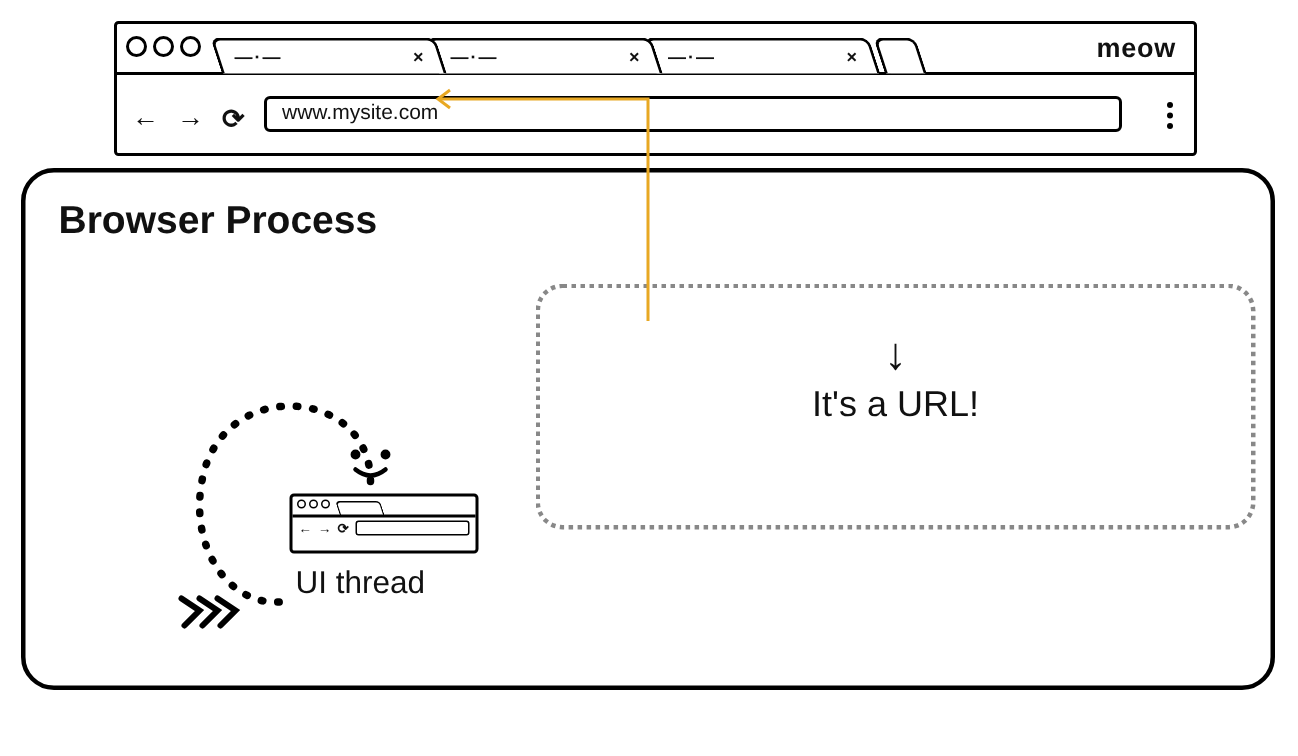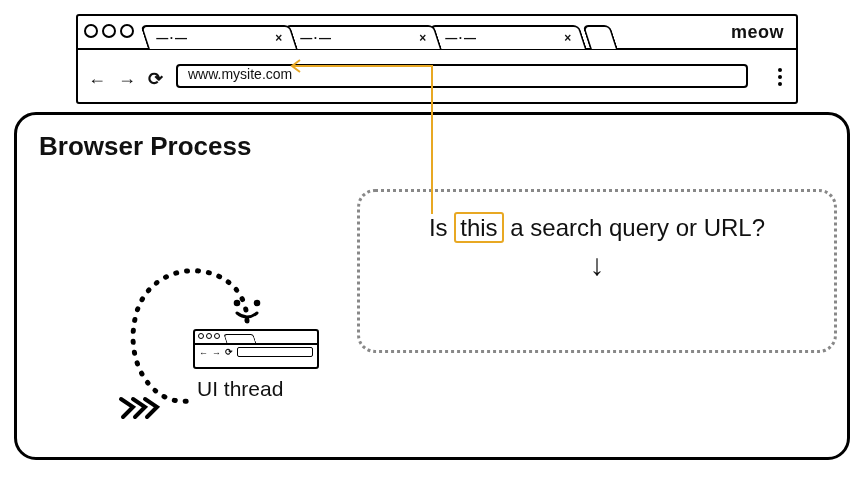--- a/index.html
+++ b/index.html
@@ -310,24 +310,22 @@
         <span>←</span>
         <span>→</span>
         <span>⟳</span>
         <div class="mb-addr"></div>
       </div>
     </div>
     <div class="thread-label">UI thread</div>
   </div>
 
   <div class="thought">
-    <div class="q">
-      <span>Is </span><span class="hl">this</span><span> a search query or URL?</span>
-    </div>
     <div class="arrow-down">↓</div>
+    <div class="ans">It's a URL!</div>
   </div>
 </div>
 
 <svg class="connector" width="865" height="504">
   <g stroke="#e8a823" stroke-width="2" fill="none">
     <path d="M 432 214 L 432 66 L 292 66"></path>
     <path d="M 300 60 L 292 66 L 300 72"></path>
   </g>
 </svg>
 

